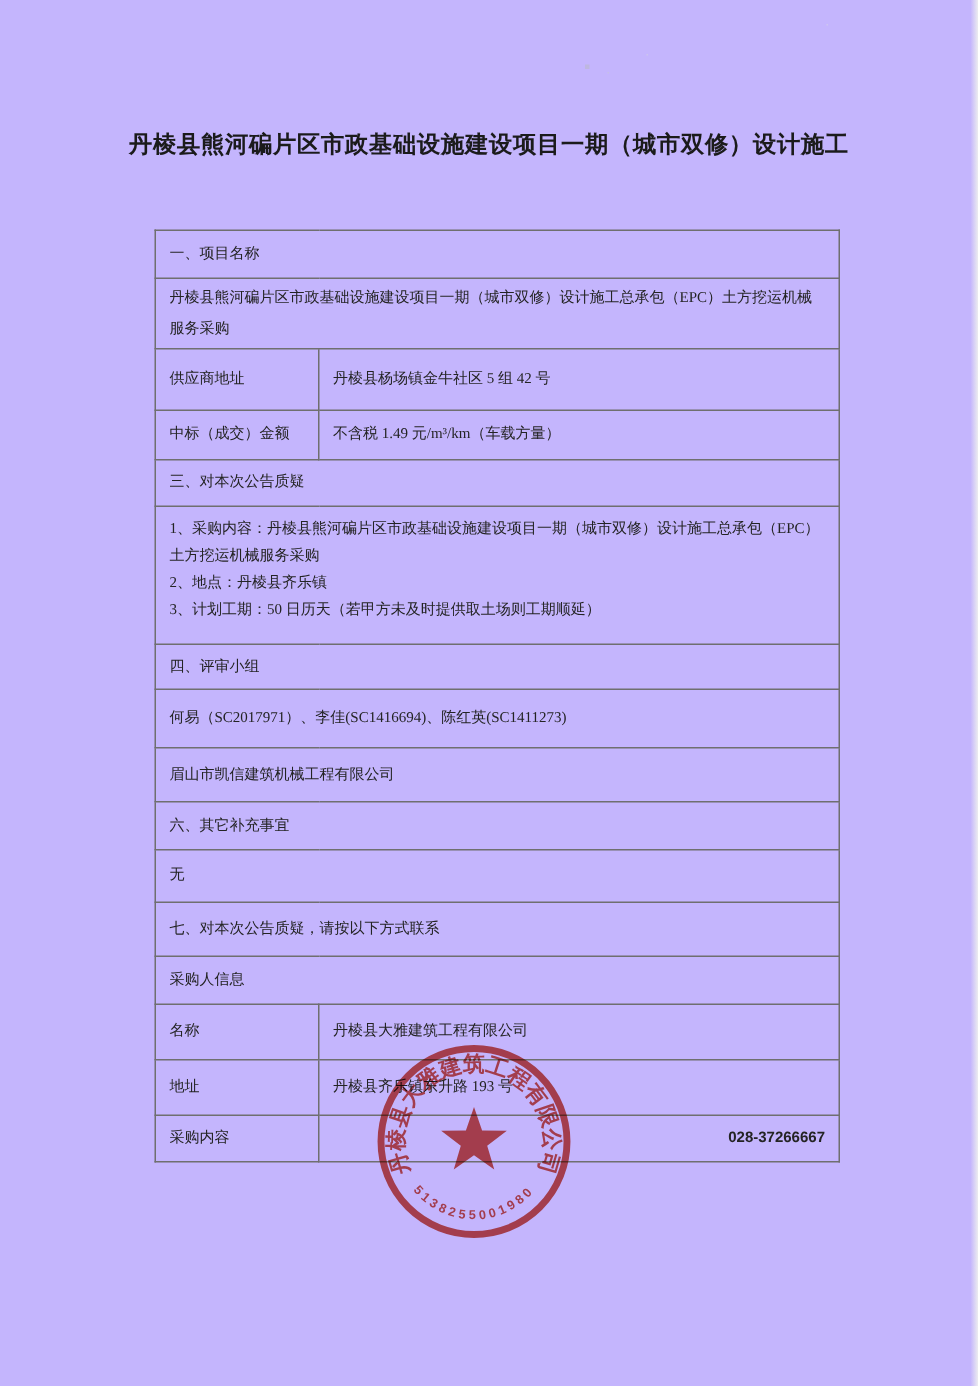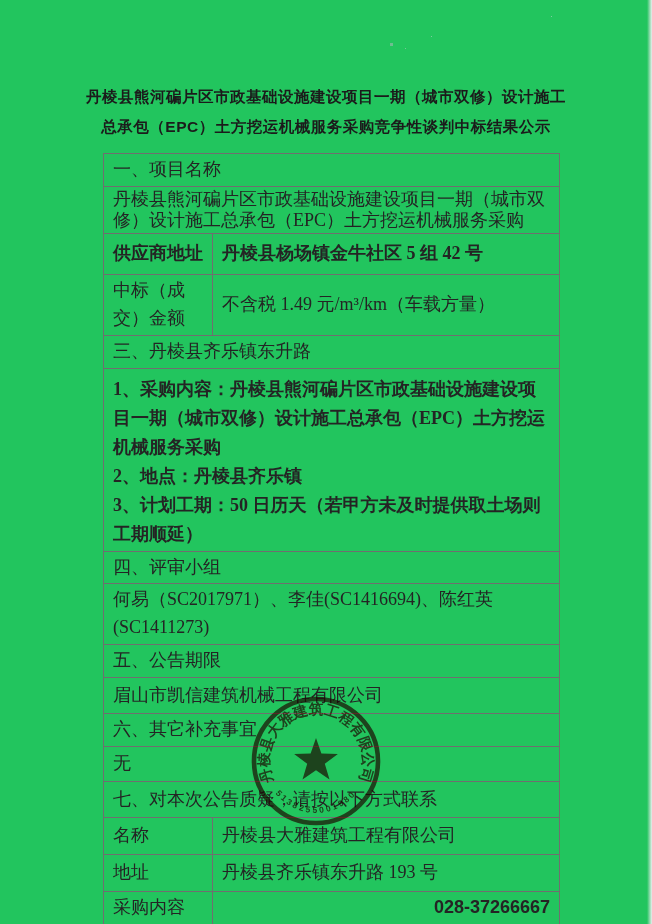--- a/index.html
+++ b/index.html
@@ -4,80 +4,79 @@
 <style>
   html,body{margin:0;padding:0;}
   body{
     width:652px;height:924px;
     background:#ffffff;
     font-family:"Liberation Serif", serif;
     color:#262626;
     overflow:hidden;
   }
   .page{
-    position:relative;width:652px;height:924px;background:#22c55e;overflow:hidden;
+    position:relative;width:652px;height:924px;background:#c4b5fd;overflow:hidden;
   }
   .page-edge{
     position:absolute;top:0;right:0;bottom:0;width:5px;
     background:linear-gradient(to left,#ececef,rgba(255,255,255,0));
   }
   .scan-speck{
     position:absolute;left:390px;top:43px;width:3px;height:3px;background:#b9b9c2;opacity:.5;
     box-shadow:14px 4px 0 -1px #c9c9d2, 40px -8px 0 -1px #d5d5de, 160px -28px 0 -1px #d8d8e2;
   }
   .title{
     position:absolute;top:82px;left:0;width:652px;text-align:center;
     font-family:"Liberation Sans", sans-serif;
     font-weight:bold;font-size:15.5px;line-height:30px;color:#1b1b1b;
     letter-spacing:.5px;
   }
   table.doc{
     position:absolute;left:103px;top:153px;width:456px;
     border-collapse:collapse;table-layout:fixed;
-    font-size:18px;color:#242424;
+    font-size:10px;color:#242424;
   }
   table.doc td{
     border:1px solid #6f6f6f;
     padding:2px 9px;
     vertical-align:middle;
     overflow:hidden;
     line-height:1.55;
   }
   col.c1{width:109px;}
   col.c2{width:347px;}
   tr.h31 td{height:27px;}
   tr.h46 td{height:42px;}
   tr.h29 td{height:25px;}
   tr.h35 td{height:31px;}
-  tr.h40 td{height:36px;font-weight:bold;}
+  tr.h40 td{height:36px;}
   tr.h32 td{height:28px;}
   tr.h30 td{height:26px;}
   tr.h87 td{height:83px;vertical-align:top;padding-top:6px;}
   tr.h38 td{height:34px;}
   tr.h34 td{height:30px;}
   tr.h36 td{height:32px;}
   tr.h31b td{height:27px;}
-  .multiline div{line-height:29px;font-weight:bold;}
+  .multiline div{line-height:18px;}
   .stamp{
     position:absolute;left:231px;top:676px;width:170px;height:170px;
     mix-blend-mode:multiply;opacity:.84;
     pointer-events:none;
   }
   .stamp svg{display:block;}
 </style>
 </head>
 <body>
 
 <div class="page">
 
   <div class="scan-speck"></div>
 
   <div class="title">
     <div>丹棱县熊河碥片区市政基础设施建设项目一期（城市双修）设计施工</div>
-    <div>总承包（EPC）土方挖运机械服务采购竞争性谈判中标结果公示</div>
   </div>
 
   <table class="doc">
     <colgroup>
         <col class="c1">
         <col class="c2">
       </colgroup>
 
     <tbody>
         <tr class="h31">
@@ -90,53 +89,53 @@
     <tr class="h40">
       <td>供应商地址</td>
       <td>丹棱县杨场镇金牛社区 5 组 42 号</td>
     </tr>
     <tr class="h32">
       <td>中标（成交）金额</td>
       <td>不含税 1.49 元/m³/km（车载方量）</td>
     </tr>
 
     <tr class="h30">
-      <td colspan="2">三、丹棱县齐乐镇东升路</td>
+      <td colspan="2">三、对本次公告质疑</td>
     </tr>
     <tr class="h87">
       <td colspan="2" class="multiline">
         <div>1、采购内容：丹棱县熊河碥片区市政基础设施建设项目一期（城市双修）设计施工总承包（EPC）土方挖运机械服务采购</div>
         <div>2、地点：丹棱县齐乐镇</div>
         <div>3、计划工期：50 日历天（若甲方未及时提供取土场则工期顺延）</div>
       </td>
     </tr>
 
     <tr class="h29">
       <td colspan="2">四、评审小组</td>
     </tr>
     <tr class="h38">
       <td colspan="2">何易（SC2017971）、李佳(SC1416694)、陈红英(SC1411273)</td>
     </tr>
 
-    <tr class="h30">
-      <td colspan="2">五、公告期限</td>
-    </tr>
     <tr class="h35">
       <td colspan="2">眉山市凯信建筑机械工程有限公司</td>
     </tr>
 
     <tr class="h31b">
       <td colspan="2">六、其它补充事宜</td>
     </tr>
     <tr class="h34">
       <td colspan="2">无</td>
     </tr>
 
     <tr class="h35">
       <td colspan="2">七、对本次公告质疑，请按以下方式联系</td>
+    </tr>
+    <tr class="h31b">
+      <td colspan="2">采购人信息</td>
     </tr>
     <tr class="h36">
       <td>名称</td>
       <td>丹棱县大雅建筑工程有限公司</td>
     </tr>
     <tr class="h36">
       <td>地址</td>
       <td>丹棱县齐乐镇东升路 193 号</td>
     </tr>
     <tr class="h30">

